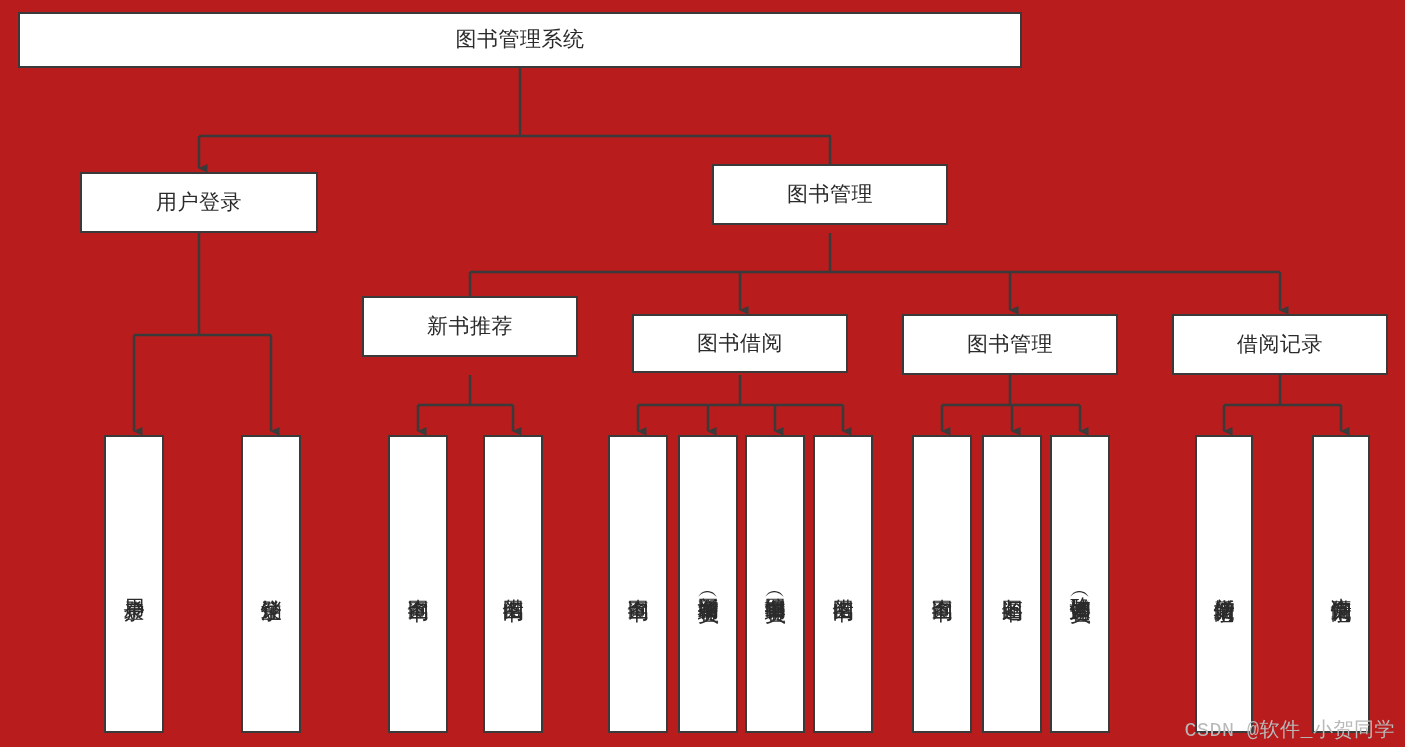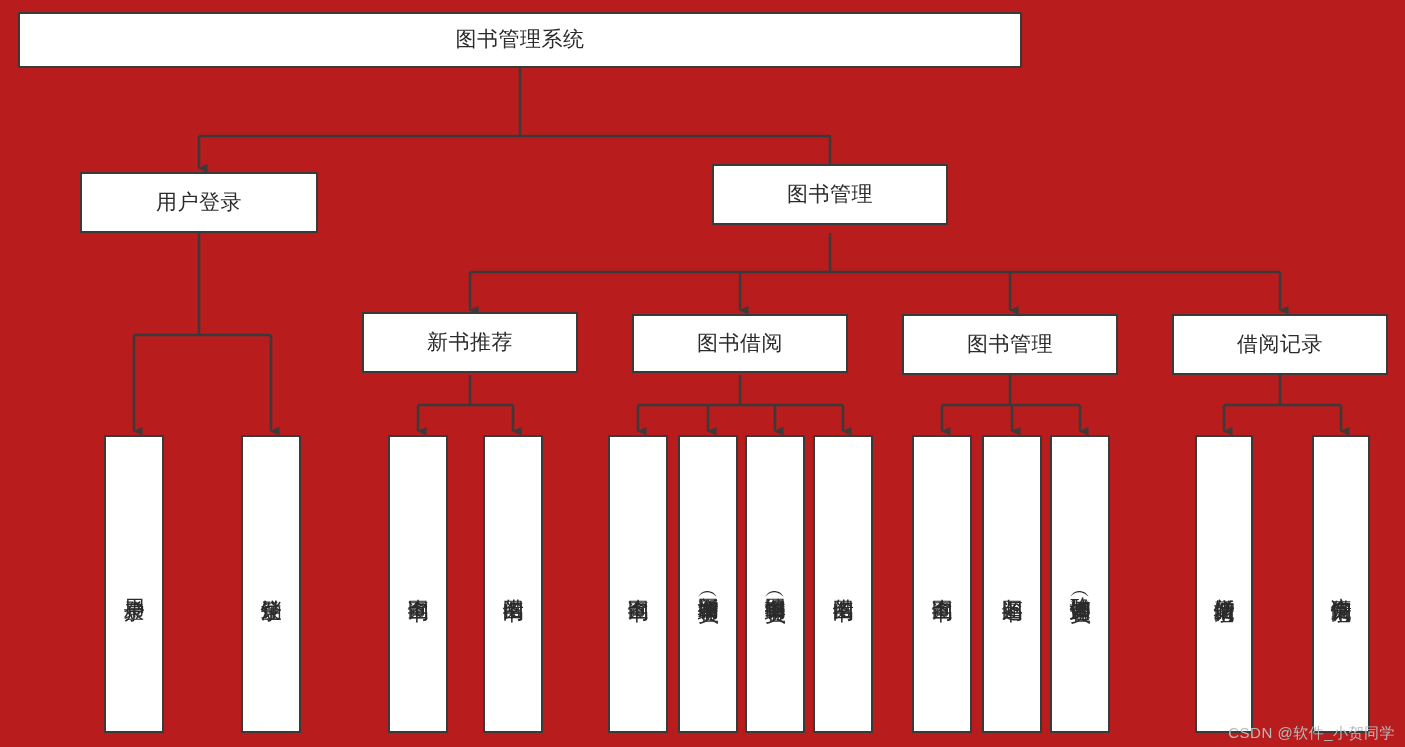--- a/index.html
+++ b/index.html
@@ -54,25 +54,25 @@
   .node.vertical .vtext {
     writing-mode: vertical-rl;
     text-orientation: upright;
     display: block;
     max-height: 100%;
   }
   .watermark {
     position: absolute;
     right: 10px;
     bottom: 4px;
-    font-size: 15px;
+    font-size: 20px;
     color: #b9b9b9;
     letter-spacing: 0.5px;
     white-space: nowrap;
-    font-family: Liberation Sans, sans-serif;
+    font-family: Liberation Mono, monospace;
   }
 </style>
 </head>
 <body>
 
 <div id="canvas">
 
   <svg class="connectors" viewBox="0 0 1405 747" xmlns="http://www.w3.org/2000/svg">
     <defs>
       <marker id="arrow" markerWidth="10" markerHeight="10" refX="4.5" refY="8.5" orient="auto" markerUnits="userSpaceOnUse">
@@ -127,21 +127,21 @@
     <span>图书管理系统</span>
   </div>
 
   <div class="node horizontal" style="left: 80px; top: 172px; width: 238px; height: 61px;">
     <span>用户登录</span>
   </div>
   <div class="node horizontal" style="left: 712px; top: 164px; width: 236px; height: 61px;">
     <span>图书管理</span>
   </div>
 
-  <div class="node horizontal" style="left: 362px; top: 312px; width: 216px; height: 61px; text-align: right;">
+  <div class="node horizontal" style="left: 362px; top: 296px; width: 216px; height: 61px; text-align: right;">
     <span>新书推荐</span>
   </div>
   <div class="node horizontal" style="left: 632px; top: 314px; width: 216px; height: 59px;">
     <span>图书借阅</span>
   </div>
   <div class="node horizontal" style="left: 902px; top: 314px; width: 216px; height: 61px;">
     <span>图书管理</span>
   </div>
   <div class="node horizontal" style="left: 1172px; top: 314px; width: 216px; height: 61px; justify-content: center;">
     <span>借阅记录</span>

